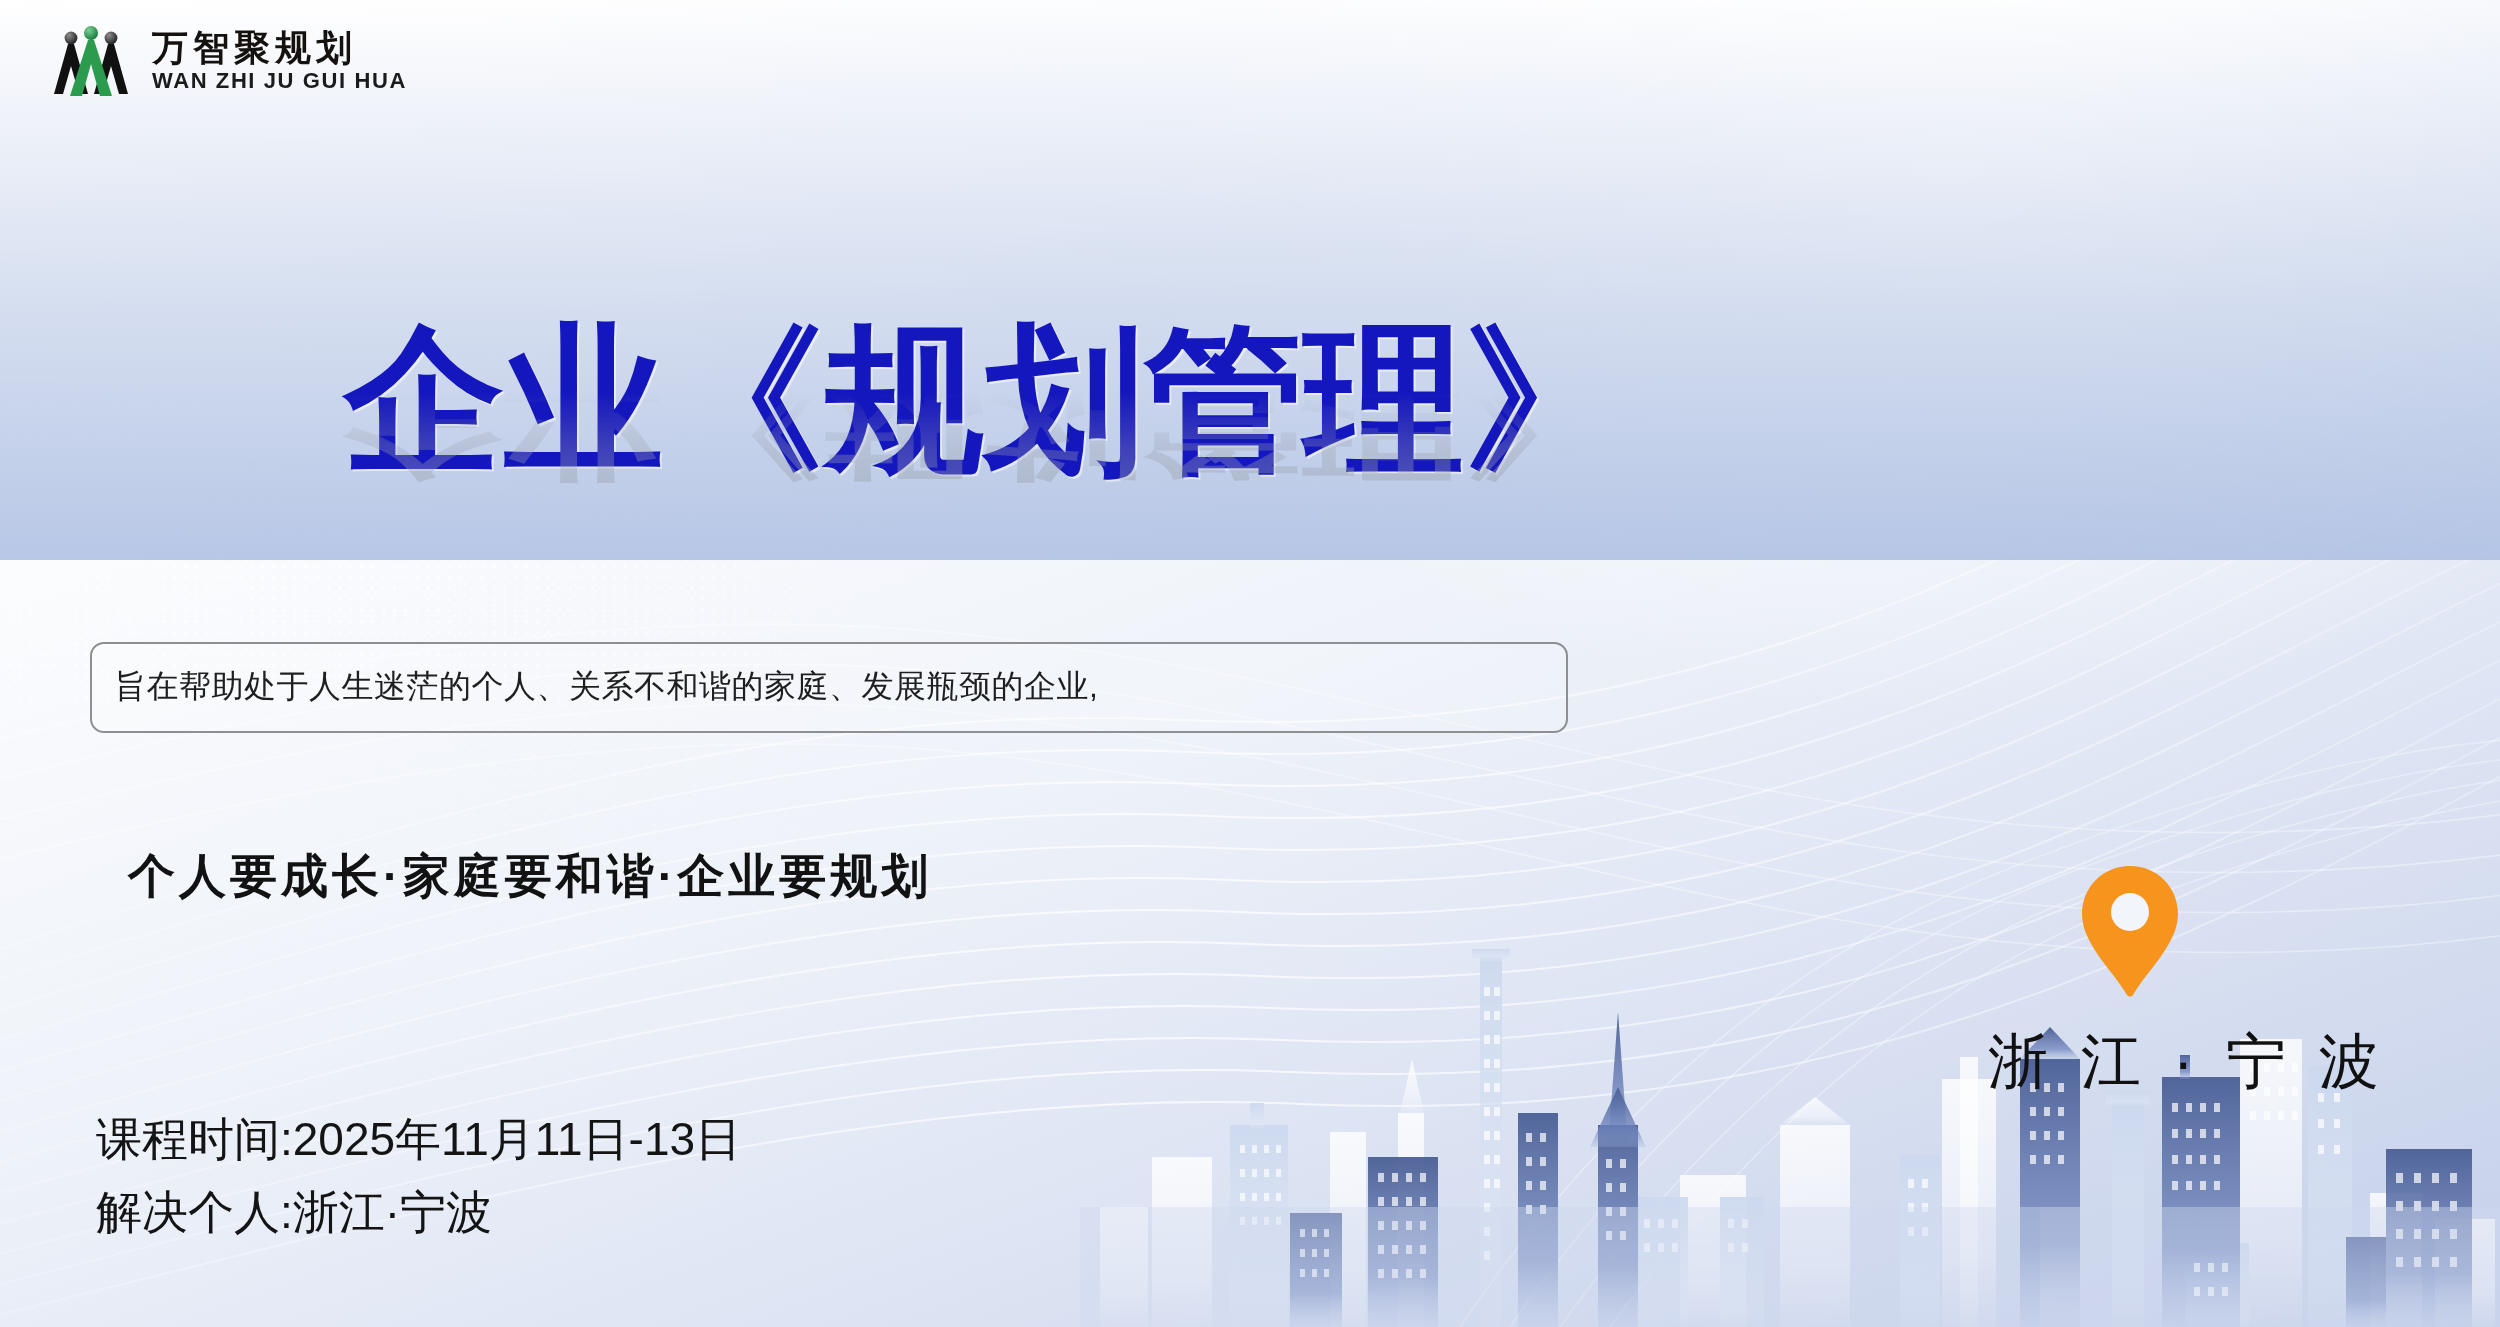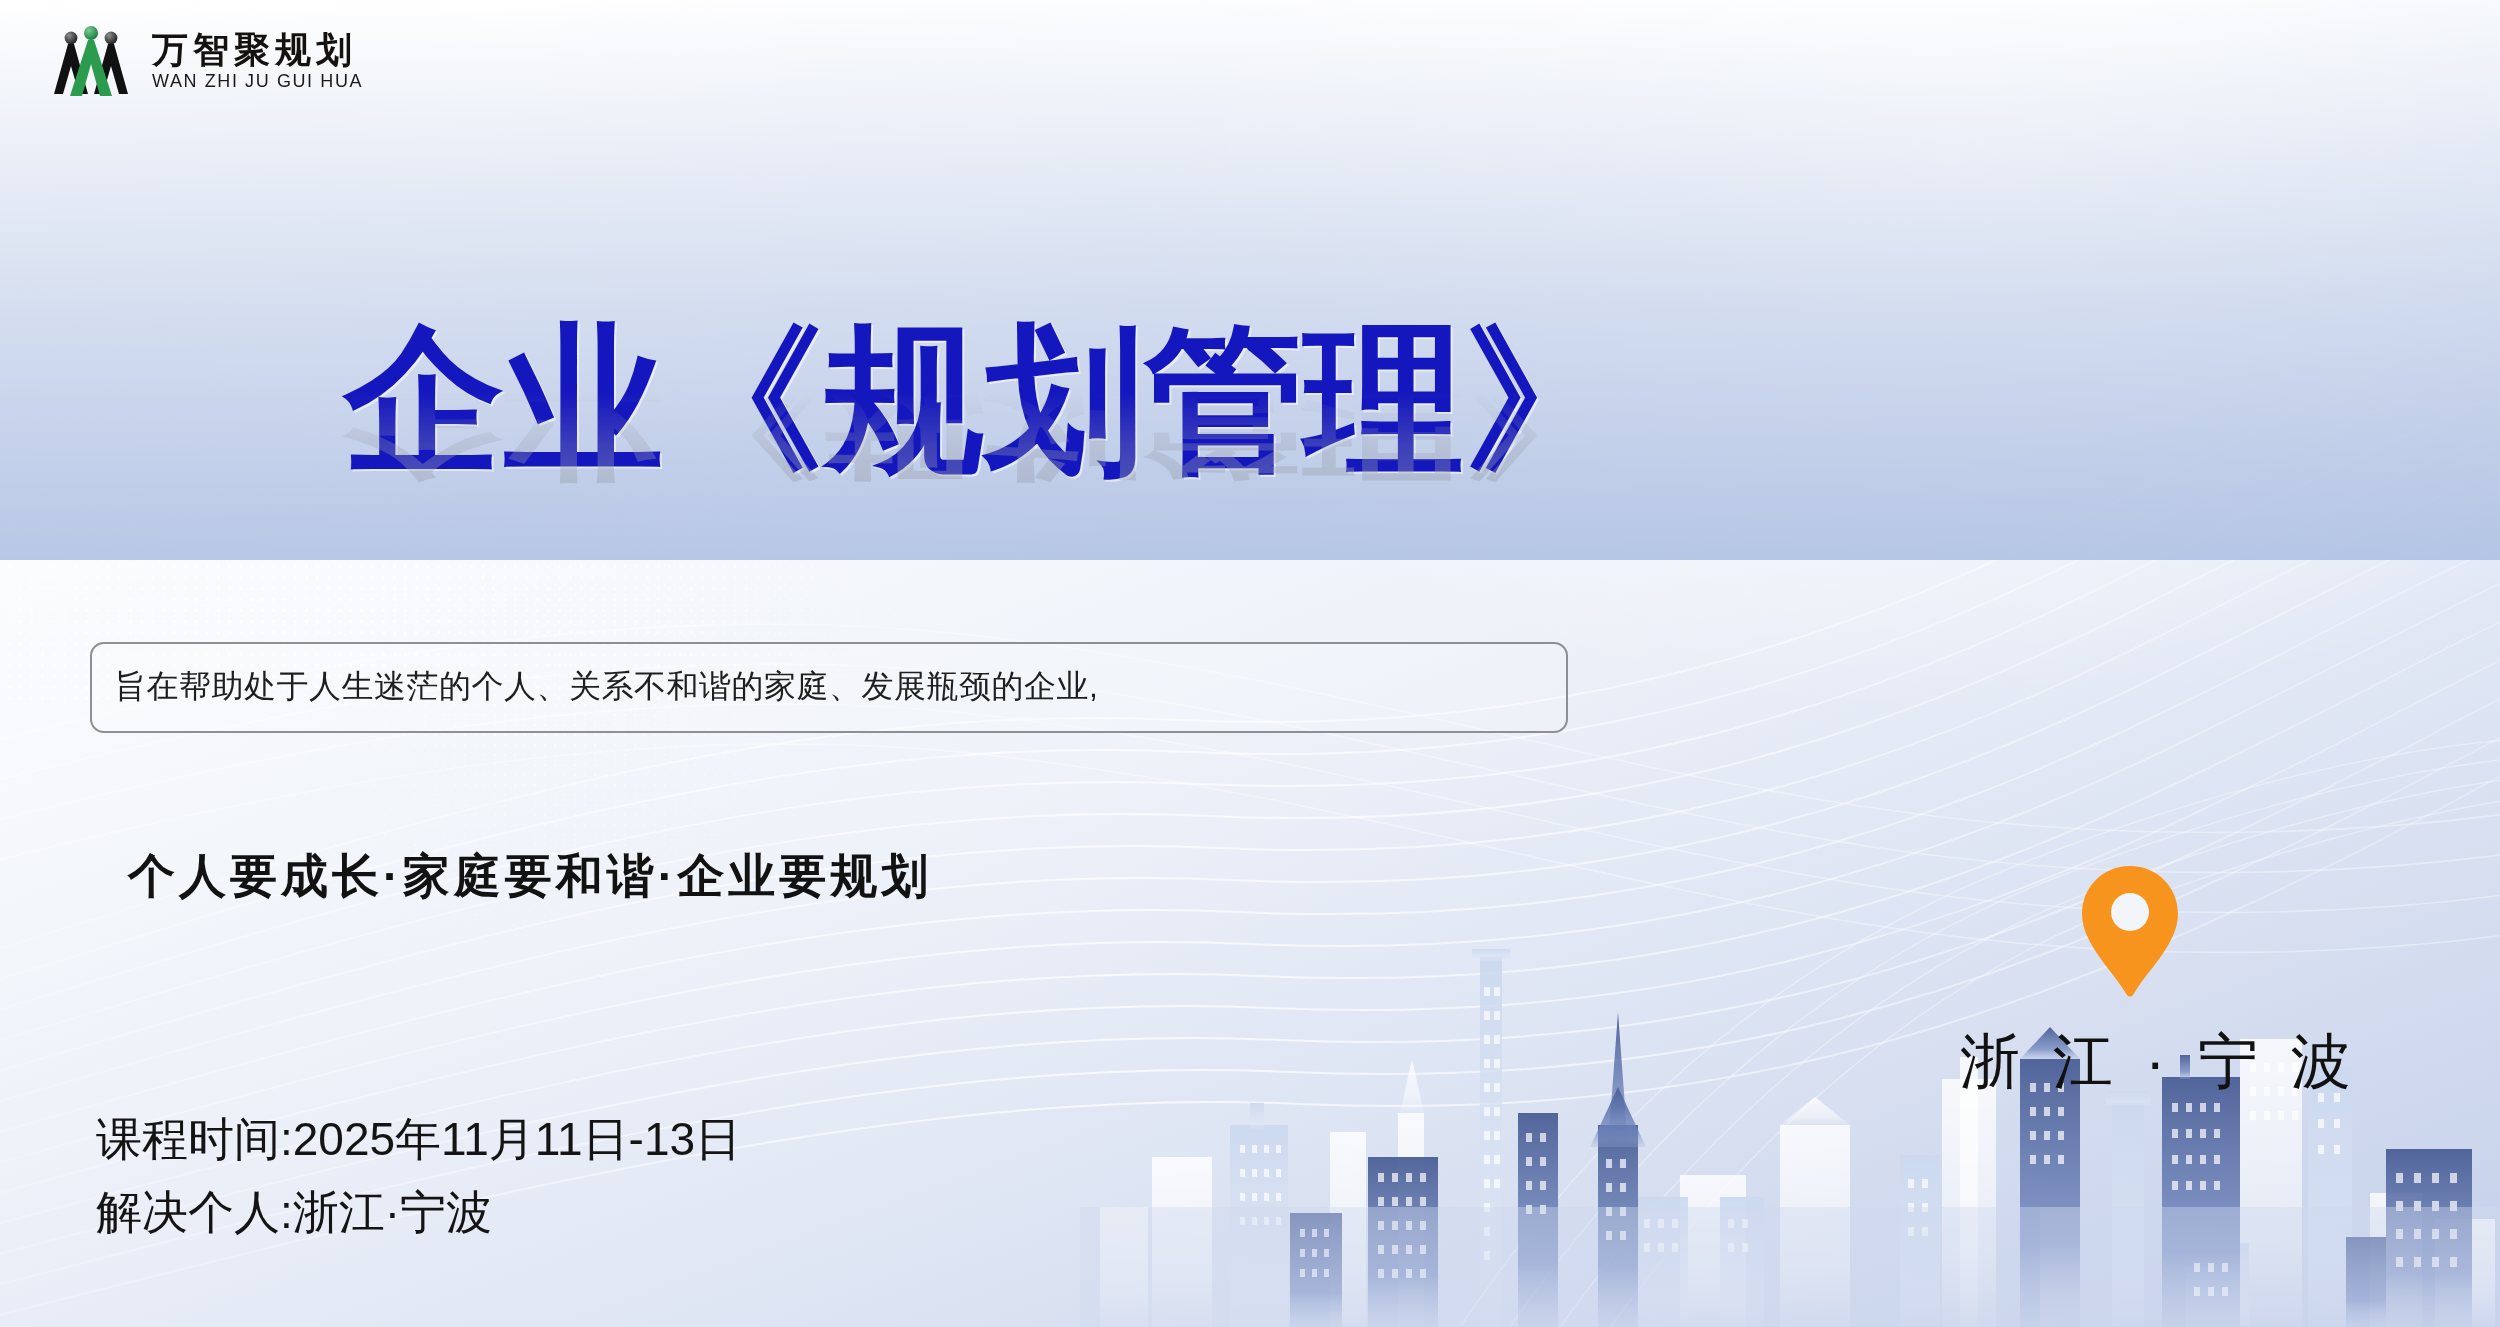--- a/index.html
+++ b/index.html
@@ -42,21 +42,21 @@
 
   
   .brand{position:absolute;left:48px;top:22px;display:flex;align-items:center;gap:18px;}
   .brand-mark{width:86px;height:78px;display:block;}
   .brand-text{display:flex;flex-direction:column;justify-content:center;gap:2px;}
   .brand-cn{
     font-family:"Liberation Serif","DejaVu Serif",serif;
     font-size:36px;font-weight:700;color:#14110f;letter-spacing:5px;line-height:1.05;
   }
   .brand-en{
-    font-size:18px;font-weight:400;color:#1b1b1b;letter-spacing:1.6px;line-height:1;
+    font-size:22px;font-weight:700;color:#1b1b1b;letter-spacing:1.6px;line-height:1;
   }
 
   
   .title-wrap{position:absolute;left:104px;top:318px;width:1520px;text-align:right;}
   .title{
     font-family:"Liberation Sans","DejaVu Sans",sans-serif;
     font-size:160px;font-weight:700;color:#1517be;letter-spacing:0px;
     line-height:1.02;white-space:nowrap;
     text-shadow:2px 2px 0 rgba(255,255,255,.55);
   }
@@ -100,21 +100,21 @@
     font-size:46px;font-weight:500;color:#141414;line-height:1;margin-bottom:27px;white-space:nowrap;
   }
   .course-line:last-child{margin-bottom:0;}
 
   
   .location{position:absolute;left:1960px;top:862px;width:340px;text-align:center;}
   .location-pin{display:block;margin:0 auto;}
   .location-label{
     margin-top:20px;
     font-family:"Liberation Sans","DejaVu Sans",sans-serif;
-    font-size:60px;font-weight:500;color:#111111;letter-spacing:8px;white-space:nowrap;
+    font-size:60px;font-weight:500;color:#111111;letter-spacing:8px;white-space:nowrap;margin-left:28px;
   }
 
   
   .cityscape{position:absolute;right:0;bottom:0;width:1420px;height:420px;pointer-events:none;}
 </style>
 </head>
 <body>
 
 <div class="poster">
 

